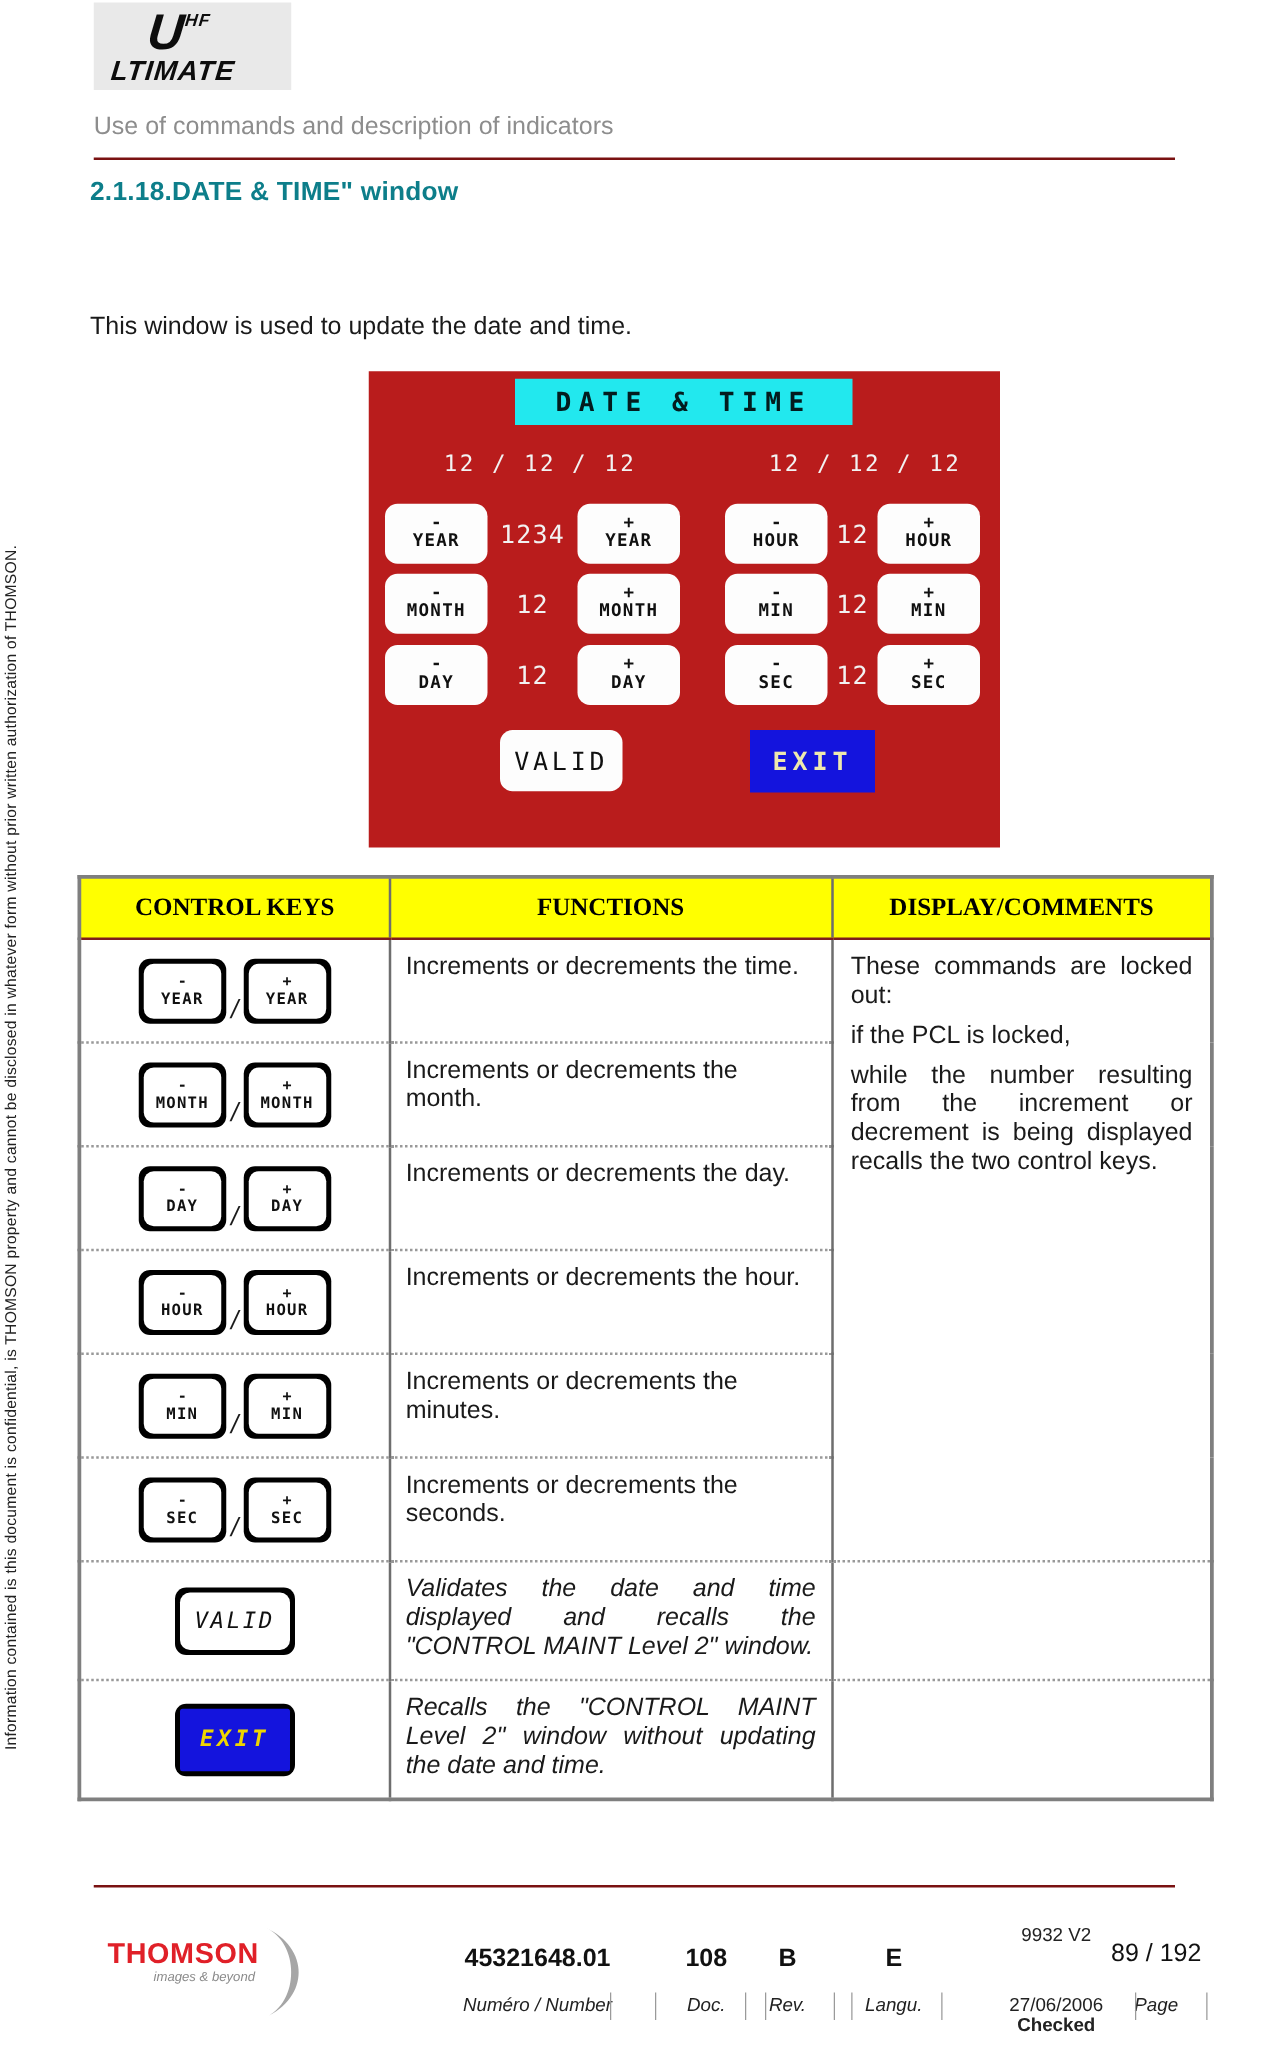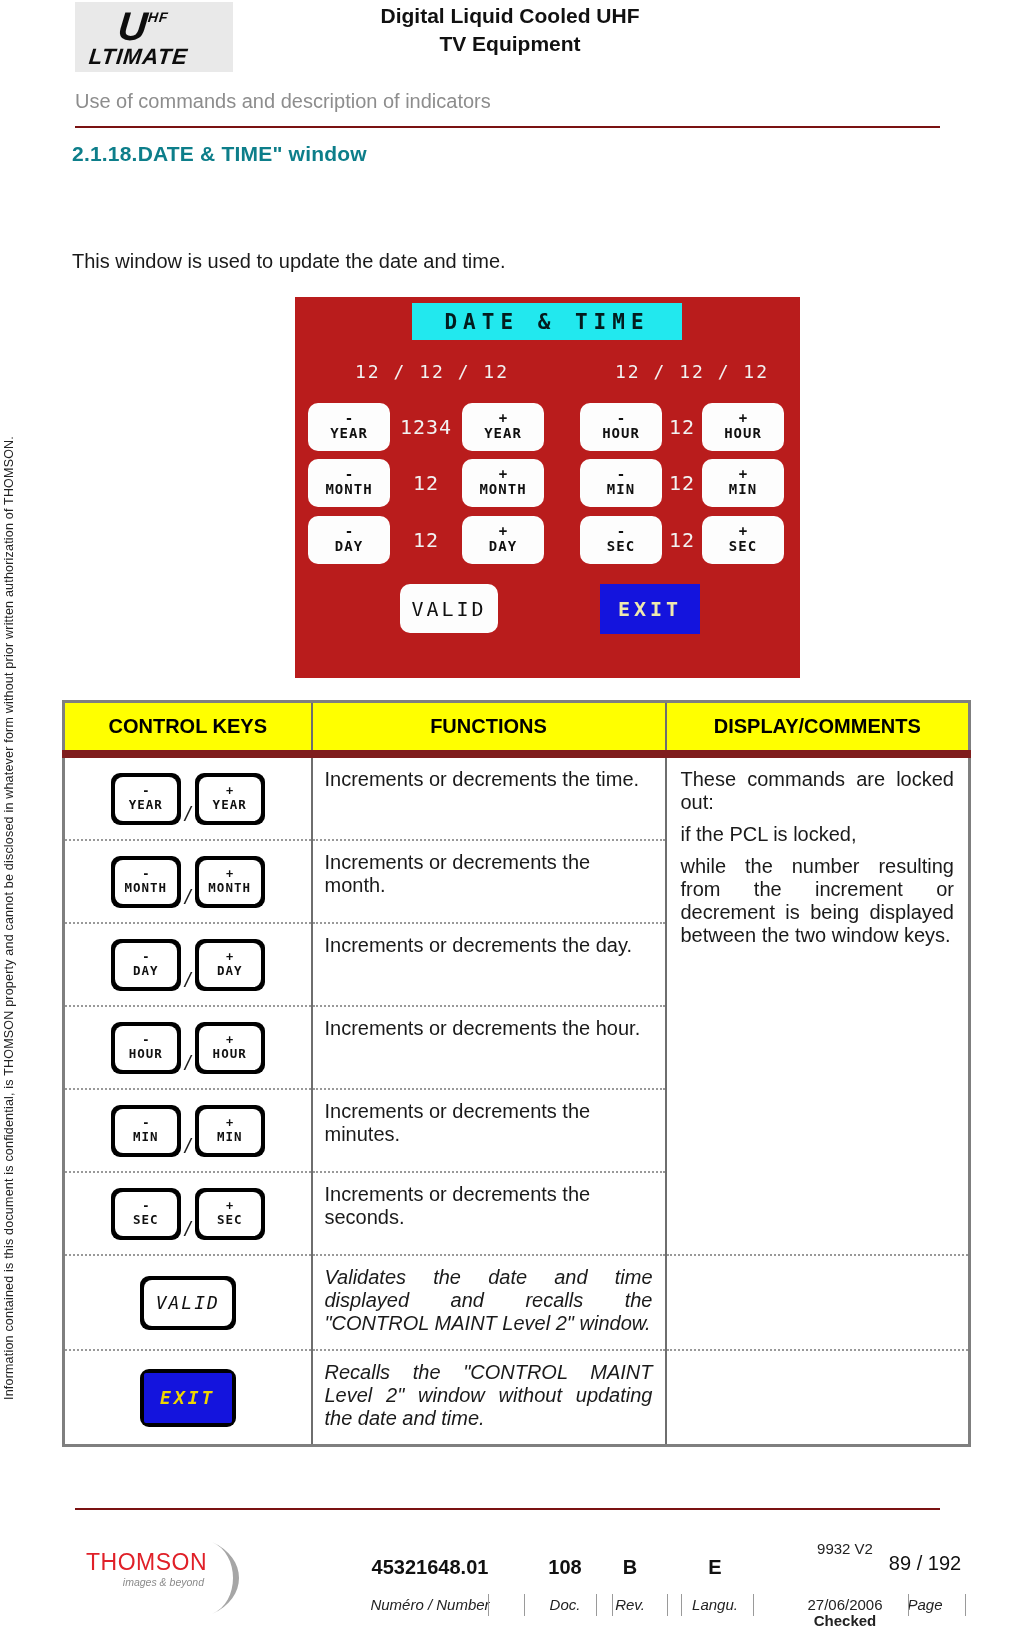--- a/index.html
+++ b/index.html
@@ -83,21 +83,21 @@
   
   .ref-table{
     position:absolute; left:62px; top:700px; width:906px;
     border-collapse:collapse; table-layout:fixed; font-size:20px;
   }
   .ref-table col.c1{width:248px;} .ref-table col.c2{width:354px;} .ref-table col.c3{width:304px;}
   .ref-table, .ref-table th, .ref-table td{border:0;}
   .ref-table{border:3px solid #7f7f7f;}
   .ref-table th{
     background:#ffff00; height:45px; font-size:20px; font-weight:bold; color:#000;
-    text-align:center; border-bottom:8px solid #7f1d1d;
+    text-align:center; border-bottom:2px solid #7f1d1d;font-family:Liberation Serif, serif;
   }
   .ref-table th + th, .ref-table td.vline{border-left:2px solid #6e6e6e;}
   .ref-table td{vertical-align:top; padding:0;}
   tr.keyrow td{height:71px;}
   tr.keyrow + tr.keyrow td{border-top:2px dotted #999;}
   tr.bigrow td{height:83px; border-top:2px dotted #999;font-style:italic;}
   td.keycell{text-align:center; vertical-align:middle;}
   .keypair{display:inline-flex; align-items:flex-end; justify-content:center; gap:3px;}
   .keyring{background:#000; border-radius:9px; padding:4px; display:inline-block;}
   .keyface{
@@ -118,42 +118,38 @@
     display:flex; align-items:center; justify-content:center;
     font-family:"DejaVu Sans Mono", monospace; font-size:18px; font-weight:bold;
     color:#efd600; letter-spacing:3px;
   }
   td.fncell{padding:10px 12px 0 12px; line-height:23px;}
   td.fncell.just{text-align:justify;}
   td.cmtcell{padding:10px 14px 0 14px; line-height:23px; text-align:justify;}
   td.cmtcell p{margin:0 0 9px 0;}
   
   .thomson{position:absolute; left:86px; top:1550px; width:170px; height:66px;}
-  .thomson .t-name{font-size:23px; font-weight:400; color:#e02028; letter-spacing:.5px; line-height:24px;}
+  .thomson .t-name{font-size:23px; font-weight:700; color:#e02028; letter-spacing:.5px; line-height:24px;}
   .thomson .t-tag{font-size:10.5px; font-style:italic; color:#8a8a8a; text-align:right; width:118px; margin-top:2px;}
   .t-swoosh{position:absolute; left:122px; top:-8px;}
   .fval{position:absolute; text-align:center; font-weight:bold; font-size:20px; color:#111;}
   .flbl{position:absolute; text-align:center; font-style:italic; font-size:15px; color:#222;}
   .fsmall{position:absolute; text-align:center; font-size:15px; color:#222;}
   .fsep{position:absolute; width:1px; height:22px; background:#9a9a9a; top:1594px;}
 </style>
 </head>
 <body>
 
 <div class="page">
 
   <div class="sidenote">Information contained is this document is confidential, is THOMSON property and cannot be disclosed in whatever form without prior written authorization of THOMSON.</div>
 
   <div class="logo-box">
     <div class="uhf-logo"><span class="logo-u">U</span><span class="logo-hf">HF</span><br><span class="logo-rest">LTIMATE</span>
     </div>
-  </div>
-  <div class="doc-title">
-    <div>Digital Liquid Cooled UHF</div>
-    <div>TV Equipment</div>
   </div>
   <div class="subtitle">Use of commands and description of indicators</div>
   <div class="rule rule-top"></div>
 
   <div class="heading">
     <span class="h-num">2.1.18.</span><span>DATE &amp; TIME" window</span>
   </div>
   <div class="para para-2">This window is used to update the date and time.</div>
 
   <div class="crt">
@@ -253,21 +249,21 @@
             <span class="ksign">+</span>
             <span class="klbl">YEAR</span>
           </span>
               </span>
         </span>
       </td>
       <td class="fncell vline">Increments or decrements the time.</td>
       <td class="cmtcell vline" rowspan="6">
         <p>These commands are locked out:</p>
         <p>if the PCL is locked,</p>
-        <p>while the number resulting from the increment or decrement is being displayed between the two window keys.</p>
+        <p>while the number resulting from the increment or decrement is being displayed recalls the two control keys.</p>
       </td>
     </tr>
 
     <tr class="keyrow">
       <td class="keycell">
         <span class="keypair">
           <span class="keyring">
                 <span class="keyface">
             <span class="ksign">-</span>
             <span class="klbl">MONTH</span>

